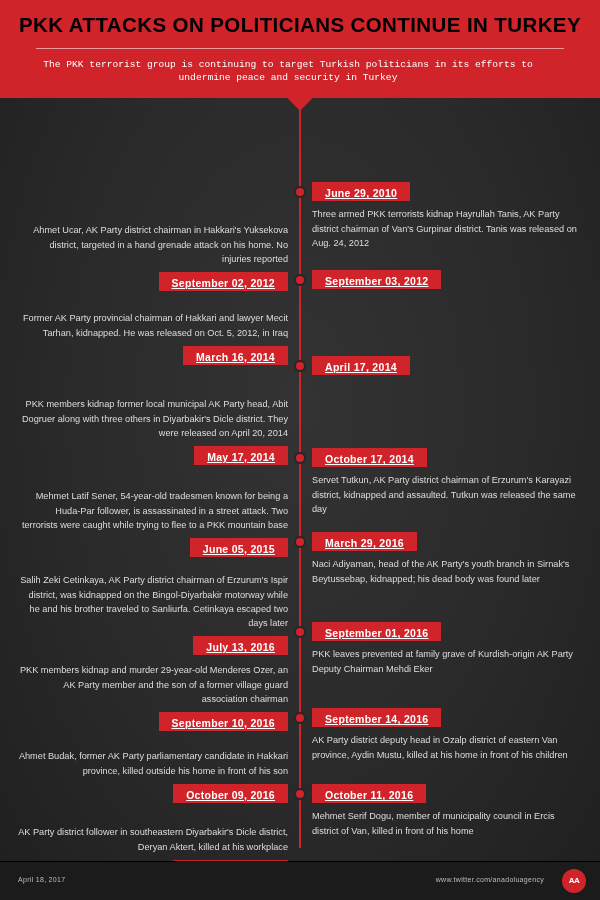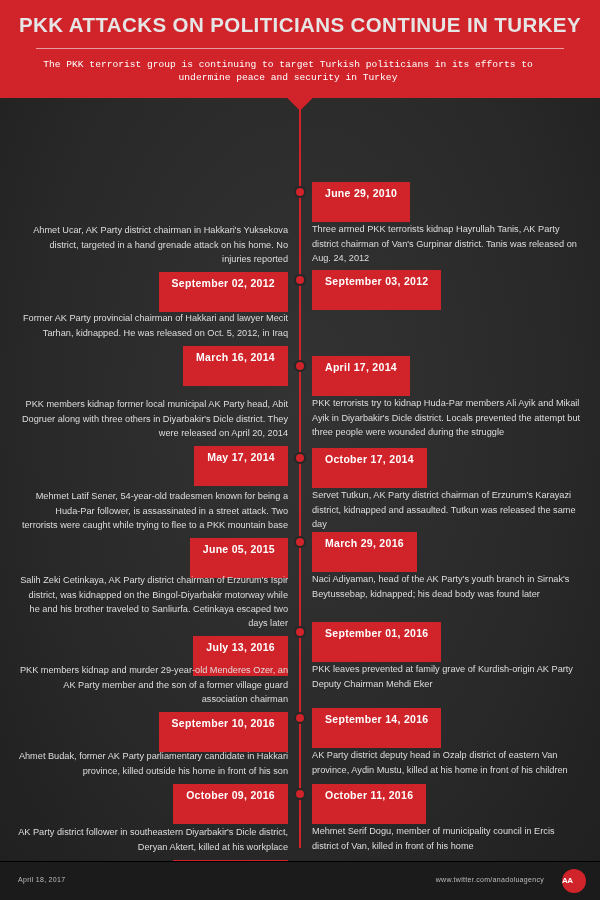--- a/index.html
+++ b/index.html
@@ -27,21 +27,21 @@
   .header {
     background: #d1232a;
     padding: 14px 0 0 0;
     position: relative;
   }
   .header-title {
     text-align: center;
     font-size: 20.5px;
     font-weight: bold;
     letter-spacing: 0.4px;
-    color: #e5e5e5;
+    color: #000000;
     text-transform: uppercase;
     padding: 0 14px;
     line-height: 1.1;
   }
   .header-rule {
     width: 88%;
     height: 1px;
     background: rgba(255,255,255,0.55);
     margin: 11px auto 9px auto;
   }
@@ -110,32 +110,33 @@
     right: 18px;
     text-align: left;
   }
 
   .datebadge {
     display: inline-block;
     background: #d1232a;
     color: #ffffff;
     font-size: 10.5px;
     font-weight: bold;
-    padding: 5px 13px 23px 13px;
+    padding: 5px 13px 2px 13px;
     letter-spacing: 0.3px;
     white-space: nowrap;
+    text-decoration: underline;
   }
   .desc {
     font-size: 9.2px;
     line-height: 1.55;
     color: #dedede;
     margin: 0;
   }
   .mb { margin-bottom: 6px; margin-top: 41px; }
-  .mt { }
+  .mt { margin-top: 6px; }
 
   
   .footer {
     position: absolute;
     left: 0;
     bottom: 0;
     width: 600px;
     height: 38px;
     background: #1b1b1b;
     border-top: 1px solid #000;
@@ -160,21 +161,21 @@
     position: absolute;
     right: 14px;
     top: 7px;
     width: 24px;
     height: 24px;
     border-radius: 50%;
     background: #d1232a;
     color: #fff;
     font-size: 8px;
     font-weight: bold;
-    text-align: left;
+    text-align: center;
     line-height: 24px;
     letter-spacing: -0.5px;
   }
 </style>
 </head>
 <body>
 
 <div class="page">
 
   <div class="header">
@@ -211,21 +212,20 @@
     </div>
 
     <div class="row" style="top:258px;">
       <div class="dot"></div>
       <div class="side-left">
         <p class="desc mb">PKK members kidnap former local municipal AK Party head, Abit Dogruer along with three others in Diyarbakir's Dicle district. They were released on April 20, 2014</p>
         <span class="datebadge">May 17, 2014</span>
       </div>
       <div class="side-right">
         <span class="datebadge">April 17, 2014</span>
-        <p class="desc mt">PKK terrorists try to kidnap Huda-Par members Ali Ayik and Mikail Ayik in Diyarbakir's Dicle district. Locals prevented the attempt but three people were wounded during the struggle</p>
       </div>
     </div>
 
     <div class="row" style="top:350px;">
       <div class="dot"></div>
       <div class="side-left">
         <p class="desc mb">Mehmet Latif Sener, 54-year-old tradesmen known for being a Huda-Par follower, is assassinated in a street attack. Two terrorists were caught while trying to flee to a PKK mountain base</p>
         <span class="datebadge">June 05, 2015</span>
       </div>
       <div class="side-right">

